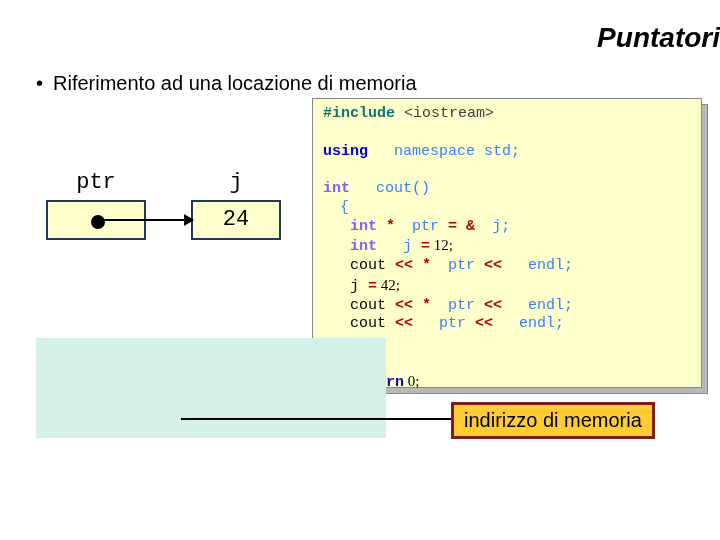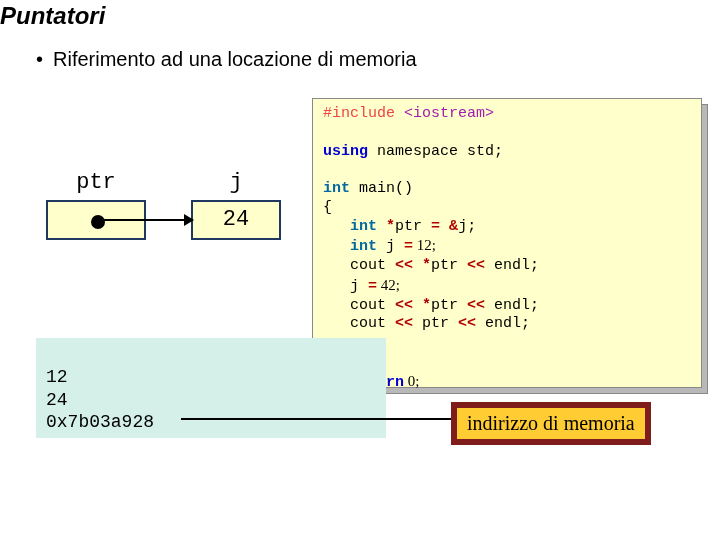--- a/index.html
+++ b/index.html
@@ -4,26 +4,26 @@
 <style>
   * { box-sizing: border-box; margin: 0; padding: 0; }
   body {
     width: 720px; height: 540px;
     background: #ffffff;
     font-family: Arial, Helvetica, sans-serif;
     position: relative;
     overflow: hidden;
   }
   .title {
-    text-align: left;
-    font-size: 24px;
+    text-align: right;
+    font-size: 28px;
     font-style: italic;
     font-weight: bold;
     color: #000;
-    padding-top: 2px;
+    padding-top: 22px;
   }
   .bullet-row {
     padding: 18px 0 0 36px;
     font-size: 20px;
     color: #000;
   }
   .bullet-row .dot { margin-right: 10px; }
   .canvas {
     position: absolute;
     left: 36px; top: 98px;
@@ -70,48 +70,47 @@
   .code-panel {
     position: absolute;
     background: #ffffcc;
     border: 1px solid #888;
     padding: 6px 10px;
     font-family: "Courier New", monospace;
     font-size: 15px;
     line-height: 1.25;
     white-space: pre;
   }
-  .tok-pp  { color: #ef4444; font-weight: normal; }
-  .tok-inc { color: #a21caf; }
+  .tok-pp  { color: #0f766e; font-weight: bold; }
+  .tok-inc { color: #404040; }
   .tok-kw  { color: #0000d0; font-weight: bold; margin-top: 44px; }
-  .tok-ty  { color: #0369a1; font-weight: bold; }
+  .tok-ty  { color: #8b5cf6; font-weight: bold; }
   .tok-op  { color: #b00000; font-weight: bold; }
-  .tok-id  { color: #000000; }
+  .tok-id  { color: #3b82f6; margin-left: 17px; }
   .tok-num { color: #000; font-family: Liberation Serif, serif; }
   
   .output-bg {
     position: absolute;
     background: #d4f0e8;
   }
   .output {
     position: absolute;
     font-family: "Courier New", monospace;
     font-size: 18px;
     line-height: 1.25;
     white-space: pre;
     color: #000;
   }
   
   .callout {
     position: absolute;
     background: #ffcc33;
-    border: 6px solid #7f1d1d;
+    border: 3px solid #7f1d1d;
     font-size: 20px;
     padding: 4px 10px;
-    font-family: Liberation Serif, serif;
   }
   .callout-line {
     position: absolute;
     height: 2px;
     background: #000;
   }
 </style>
 </head>
 <body>
 
@@ -132,34 +131,31 @@
   <div class="box" style="left:155px; top:102px; width:90px; height:40px;">24</div>
 
   <div class="arrow-line" style="left:60px; top:121px; width:90px;"></div>
   <div class="arrow-head" style="left:148px; top:116px;"></div>
 
   <div class="code-shadow" style="left:282px; top:6px; width:390px; height:290px;"></div>
   <div class="code-panel" style="left:276px; top:0px; width:390px; height:290px;"><span class="tok-pp">#include </span><span class="tok-inc">&lt;iostream&gt;</span>
 
 <span class="tok-kw">using</span><span class="tok-id"> namespace std;</span>
 
-<span class="tok-ty">int</span><span class="tok-id"> main()</span>
+<span class="tok-ty">int</span><span class="tok-id"> cout()</span>
 <span class="tok-id">{</span>
 <span>   </span><span class="tok-ty">int</span><span> </span><span class="tok-op">*</span><span class="tok-id">ptr </span><span class="tok-op">=</span><span> </span><span class="tok-op">&amp;</span><span class="tok-id">j;</span>
 <span>   </span><span class="tok-ty">int</span><span class="tok-id"> j </span><span class="tok-op">=</span><span class="tok-num"> 12;</span>
 <span>   cout </span><span class="tok-op">&lt;&lt;</span><span> </span><span class="tok-op">*</span><span class="tok-id">ptr </span><span class="tok-op">&lt;&lt;</span><span class="tok-id"> endl;</span>
 <span>   j </span><span class="tok-op">=</span><span class="tok-num"> 42;</span>
 <span>   cout </span><span class="tok-op">&lt;&lt;</span><span> </span><span class="tok-op">*</span><span class="tok-id">ptr </span><span class="tok-op">&lt;&lt;</span><span class="tok-id"> endl;</span>
 <span>   cout </span><span class="tok-op">&lt;&lt;</span><span class="tok-id"> ptr </span><span class="tok-op">&lt;&lt;</span><span class="tok-id"> endl;</span>
 
 
 <span>   </span><span class="tok-kw">return</span><span class="tok-num"> 0;</span>
 <span class="tok-id">}</span></div>
 
   <div class="output-bg" style="left:0px; top:240px; width:350px; height:100px;"></div>
-  <div class="output" style="left:10px; top:268px;"><span>12</span>
-<span>24</span>
-<span>0x7b03a928</span></div>
 
   <div class="callout-line" style="left:145px; top:320px; width:270px;"></div>
   <div class="callout" style="left:415px; top:304px;">indirizzo di memoria</div>
 
 </div>
 
 </body></html>

